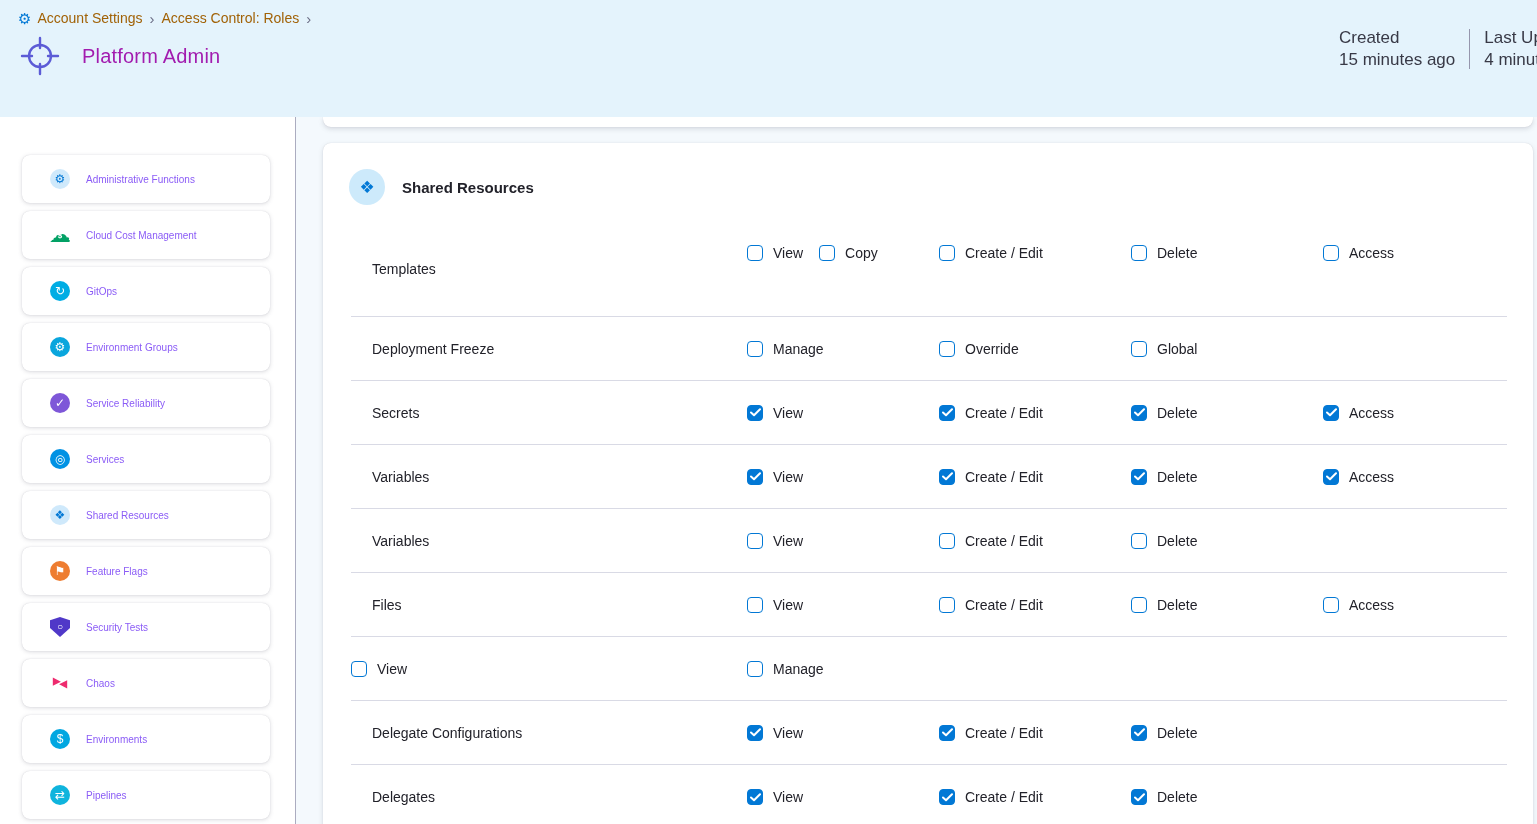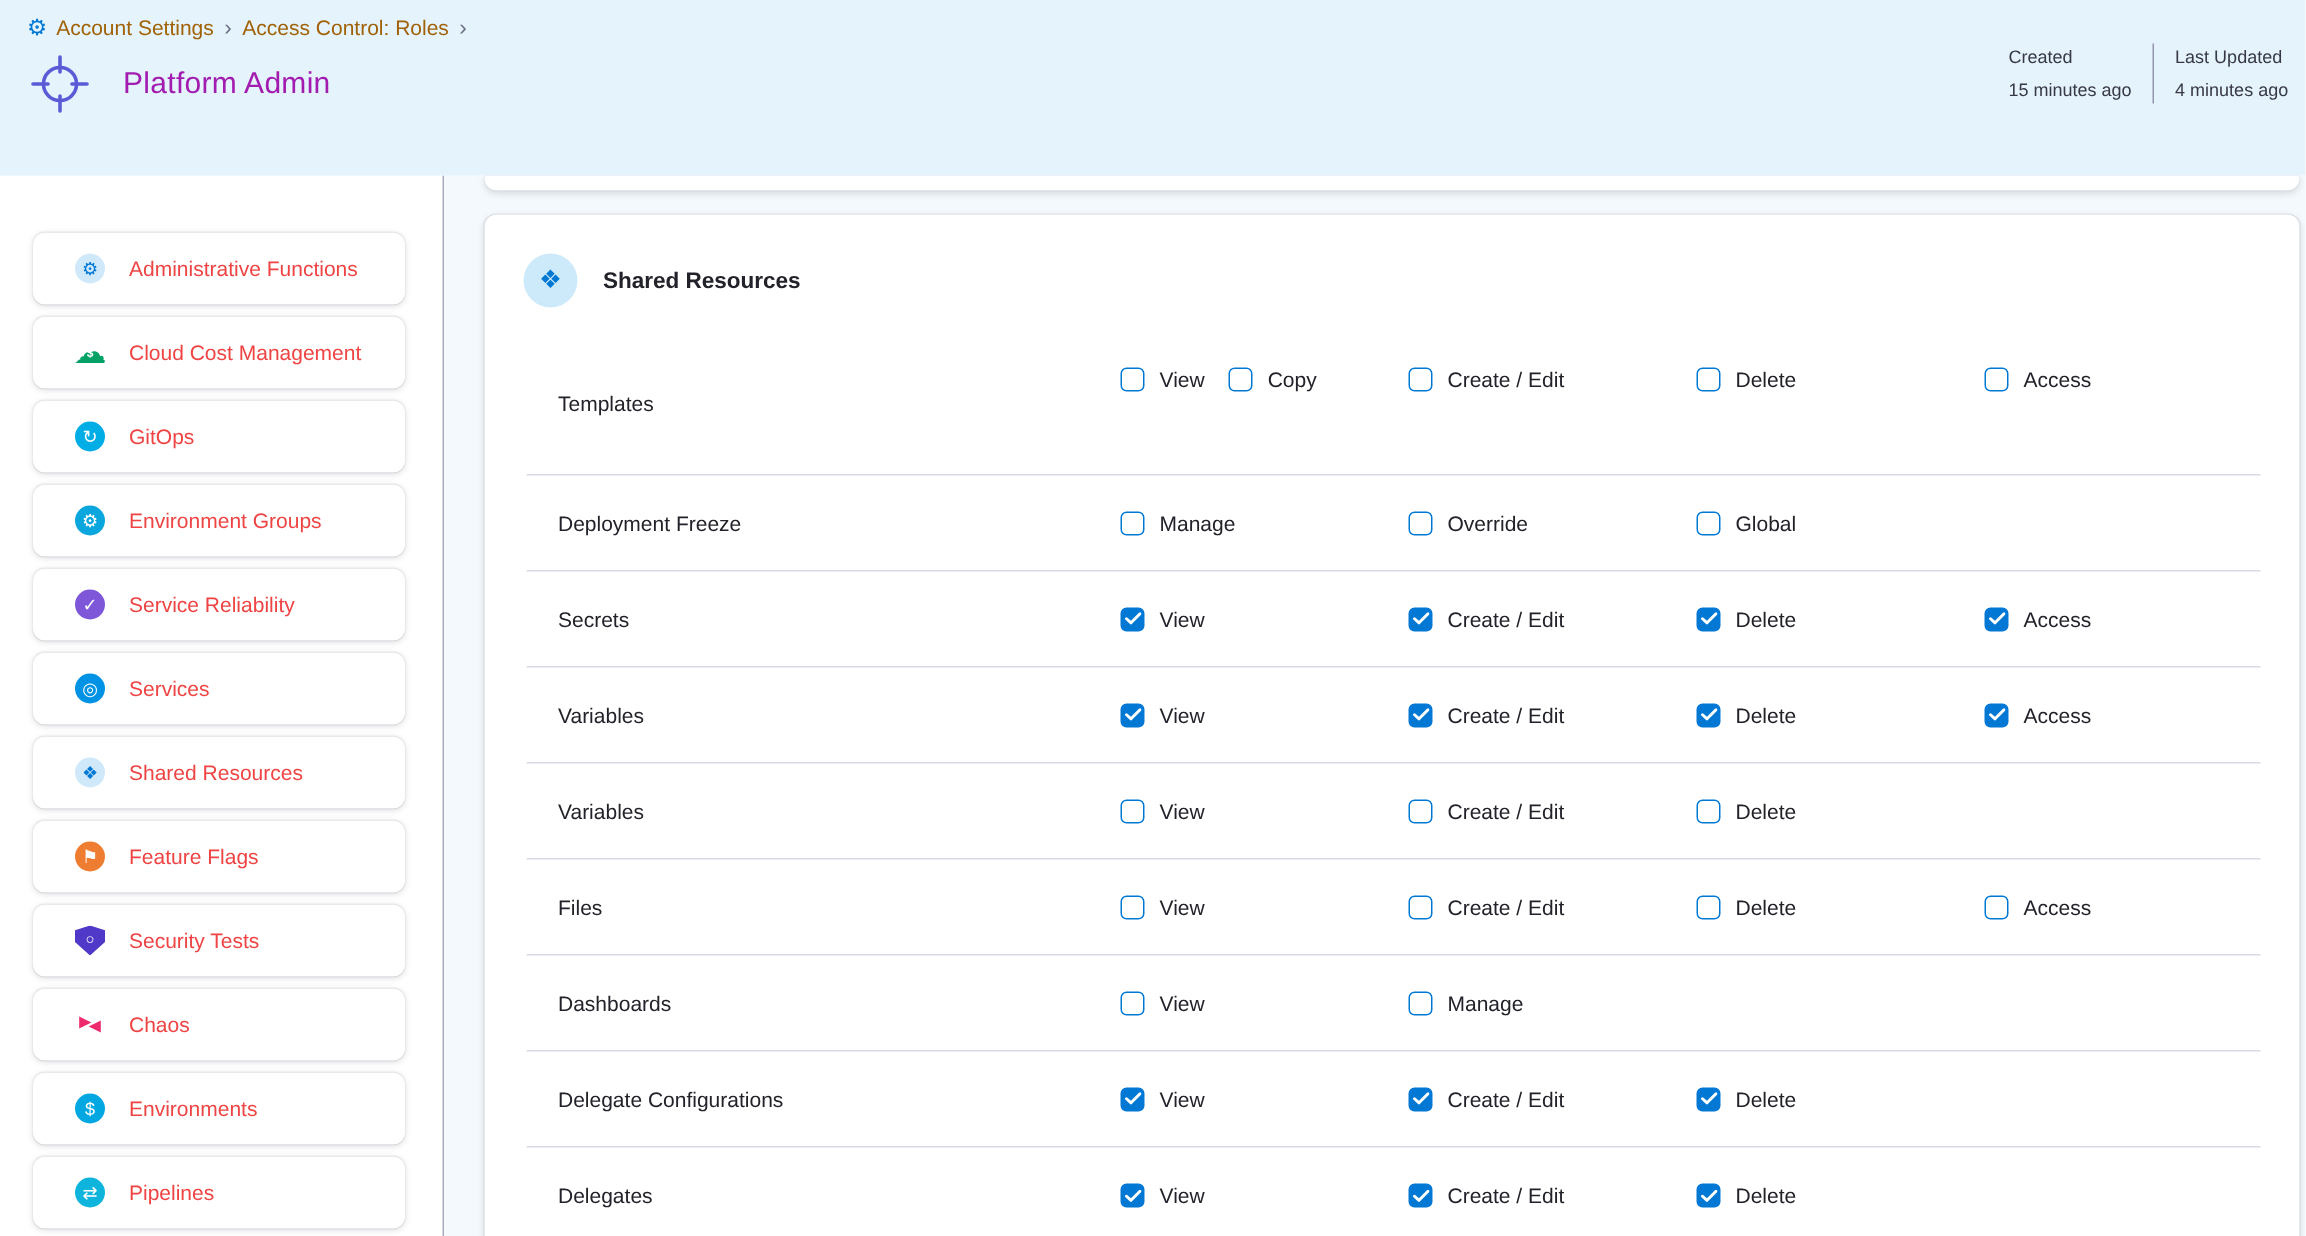--- a/index.html
+++ b/index.html
@@ -12,21 +12,21 @@
   
   .topbar { position:relative; width:100%; height:117px; background:#e4f3fc; }
   .breadcrumb { display:flex; align-items:center; gap:6px; padding:10px 0 0 18px; font-size:14px; }
   .breadcrumb .crumb-gear { color:#0278d5; font-size:15px; line-height:1; }
   .breadcrumb a { color:#a16207; text-decoration:none; cursor:pointer; }
   .breadcrumb .sep { color:#6b6d85; font-size:15px; line-height:1; padding:0 1px; }
   .title-row { display:flex; align-items:center; margin:8px 0 0 18px; }
   .crosshair { width:44px; height:44px; flex:0 0 auto; }
   .page-title { font-size:20px; font-weight:500; color:#a21caf; margin-left:20px; letter-spacing:.2px; }
   .meta { position:absolute; top:27px; left:1339px; display:flex; white-space:nowrap; }
-  .meta-col { font-size:12px; color:#383946; line-height:22px; }
+  .meta-col { font-size:17px; color:#383946; line-height:22px; }
   .meta-divider { width:1px; background:#9596ad; margin:2px 14px 2px 14px; }
 
   
   .layout { display:flex; height:707px; }
   .sidebar {
     width:296px; flex:0 0 auto; background:#ffffff;
     border-right:1px solid #abacc0; padding-top:38px; height:100%;
   }
   .side-card {
     width:248px; height:48px; margin:0 auto 8px 22px; background:#fff;
@@ -34,21 +34,21 @@
     display:flex; align-items:center; padding-left:28px; gap:16px; cursor:pointer;
   }
   .side-icon { width:20px; height:20px; display:flex; align-items:center; justify-content:center;
     border-radius:50%; font-size:12px; line-height:1; position:relative; flex:0 0 auto; }
   .side-icon.shape-cloud { border-radius:0; font-size:22px; background:transparent !important; }
   .side-icon.shape-cloud .overlay {
     position:absolute; left:50%; top:56%; transform:translate(-50%,-50%);
     font-size:8px; font-weight:bold; color:#fff; }
   .side-icon.shape-shield { border-radius:0; clip-path:polygon(50% 0,100% 16%,100% 55%,50% 100%,0 55%,0 16%); font-size:10px; }
   .side-icon.shape-chaos { border-radius:0; background:transparent !important; }
-  .side-label { font-size:14px; color:#ef4444; }
+  .side-label { font-size:10px; color:#8b5cf6; }
 
   
   .content { flex:1 1 auto; position:relative; background:#f4f9fd; overflow:hidden; }
   .card-shadow { box-shadow:0 0 1px rgba(40,41,61,.18), 0 2px 5px rgba(96,97,112,.2); }
   .partial-card { height:10px; margin:0 4px 16px 27px; background:#fff; border-radius:0 0 8px 8px; }
   .main-card { margin:0 4px 0 27px; background:#fff; border-radius:8px 8px 0 0; height:700px; padding:26px 0 0 0; }
   .section-header { display:flex; align-items:center; padding-left:26px; }
   .section-icon { width:36px; height:36px; border-radius:50%; background:#cdeafb; color:#0278d5;
     display:flex; align-items:center; justify-content:center; font-size:17px; }
   .section-title { font-size:15px; font-weight:700; margin-left:17px; color:#22222a; }
@@ -351,21 +351,20 @@
               </label>
             </div>
             <div class="perm-cell">
               <label class="perm">
                 <span class="cb unchecked"></span>
                 <span class="perm-label">Access</span>
               </label>
             </div>
           </div>
           <div class="perm-row">
-            <div class="row-label">Dashboards</div>
             <div class="perm-cell">
               <label class="perm">
                 <span class="cb unchecked"></span>
                 <span class="perm-label">View</span>
               </label>
             </div>
             <div class="perm-cell">
               <label class="perm">
                 <span class="cb unchecked"></span>
                 <span class="perm-label">Manage</span>

